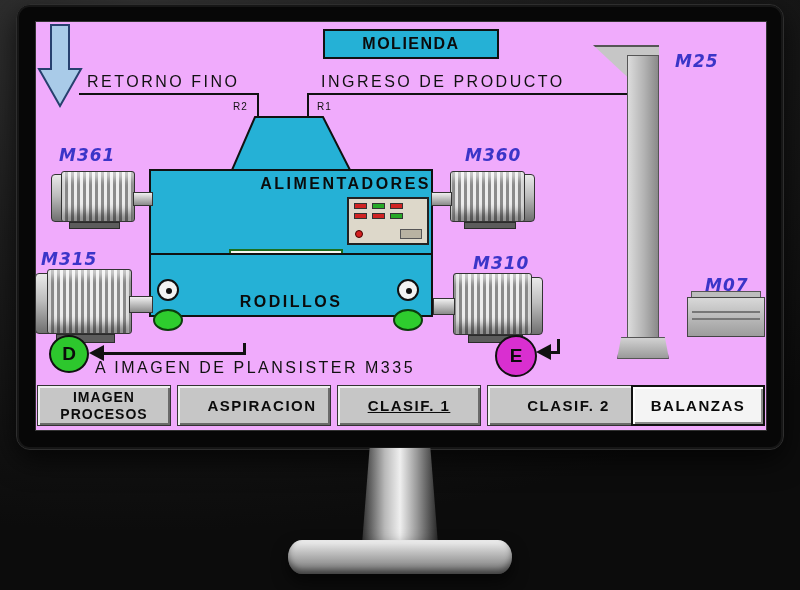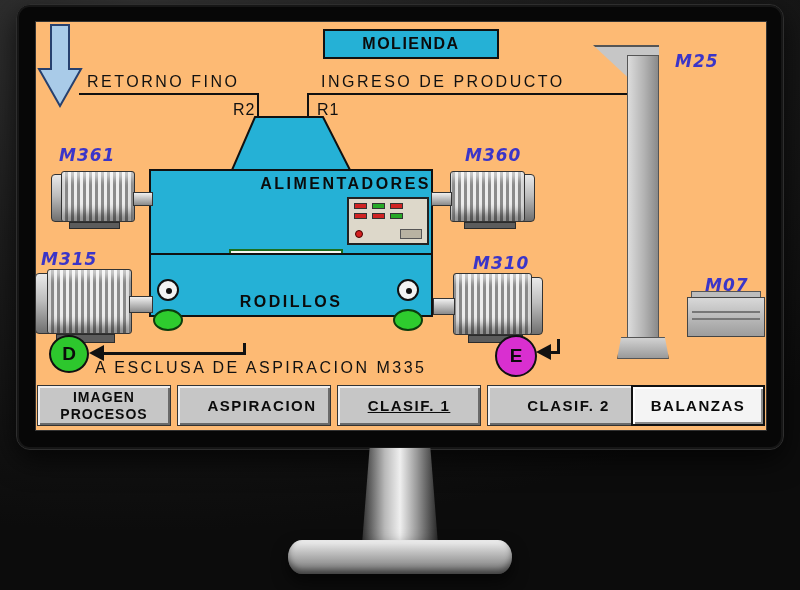--- a/index.html
+++ b/index.html
@@ -4,37 +4,37 @@
 <style>
   html,body{margin:0;padding:0;background:#0d0d0d;}
   *{box-sizing:border-box;}
   .scene{position:relative;width:800px;height:590px;overflow:hidden;
     background:radial-gradient(120% 90% at 18% 0%, #343434 0%, #1e1e1e 45%, #0c0c0c 100%);
     font-family:"Liberation Sans", sans-serif;}
   
   .monitor{position:absolute;left:16px;top:4px;width:768px;height:446px;background:#070707;
     border-radius:14px;border:1px solid #2e2e2e;
     box-shadow:0 10px 28px rgba(0,0,0,.7), inset 0 0 0 2px #161616;}
-  .screen{position:absolute;left:18px;top:16px;width:732px;height:410px;background:#fdba74;
+  .screen{position:absolute;left:18px;top:16px;width:732px;height:410px;background:#f0abfc;
     overflow:hidden;box-shadow:inset 0 0 0 1px #333;}
   .stand-neck{position:absolute;left:362px;top:448px;width:76px;height:96px;
     background:linear-gradient(90deg,#2f2f2f 0%,#b9b9b9 30%,#efefef 50%,#9a9a9a 72%,#262626 100%);
     clip-path:polygon(10% 0,90% 0,100% 100%,0 100%);}
   .stand-base{position:absolute;left:288px;top:540px;width:224px;height:34px;
     border-radius:14px/17px;
     background:linear-gradient(180deg,#f2f2f2 0%,#c2c2c2 35%,#6f6f6f 100%);
     box-shadow:0 8px 16px rgba(0,0,0,.6), inset 0 -4px 6px rgba(0,0,0,.45);}
   
   .t{position:absolute;color:#111;font-weight:400;white-space:nowrap;}
   .flow-label{font-size:16px;letter-spacing:2.5px;}
   .m-label{font-family:"DejaVu Sans", sans-serif;font-style:italic;font-weight:700;
     color:#3b35c8;font-size:17px;letter-spacing:1px;}
   
   .pipe{position:absolute;background:#111;}
-  .r-label{font-size:16px;letter-spacing:1px;}
+  .r-label{font-size:10px;letter-spacing:1px;}
   
   .title-box{position:absolute;left:288px;top:8px;width:176px;height:30px;background:#25b1d6;
     border:2px solid #111;display:flex;align-items:center;justify-content:center;
     font-size:16px;font-weight:700;letter-spacing:1.5px;color:#0b0b0b;}
   
   .machine{position:absolute;background:#25b1d6;border:2px solid #111;}
   .machine-name{position:absolute;width:100%;text-align:center;font-weight:700;
     font-size:16px;letter-spacing:2.5px;color:#0b0b0b;}
   .control-panel{position:absolute;left:312px;top:176px;width:82px;height:48px;
     background:#ddd8ca;border:2px solid #222;padding:4px 5px;}
@@ -202,21 +202,21 @@
       <div class="pipe" style="left:514px;top:330px;width:11px;height:3px;"></div>
       <div class="arrow-head" style="left:501px;top:323px;"></div>
 
       <div class="outlet outlet-d">
           <span>D</span>
         </div>
       <div class="outlet outlet-e">
           <span>E</span>
         </div>
 
-      <div class="t flow-label" style="left:60px;top:338px;">A ESCLUSA DE ASPIRACION M335</div>
+      <div class="t flow-label" style="left:60px;top:338px;">A IMAGEN DE PLANSISTER M335</div>
 
       <div class="m25-cap"></div>
       <div class="m25-col"></div>
       <div class="m25-base"></div>
 
       <div class="m07-lid"></div>
       <div class="m07-box"></div>
 
       <div class="nav-btn two-line" style="left:2px;width:134px;">IMAGEN
 PROCESOS</div>

